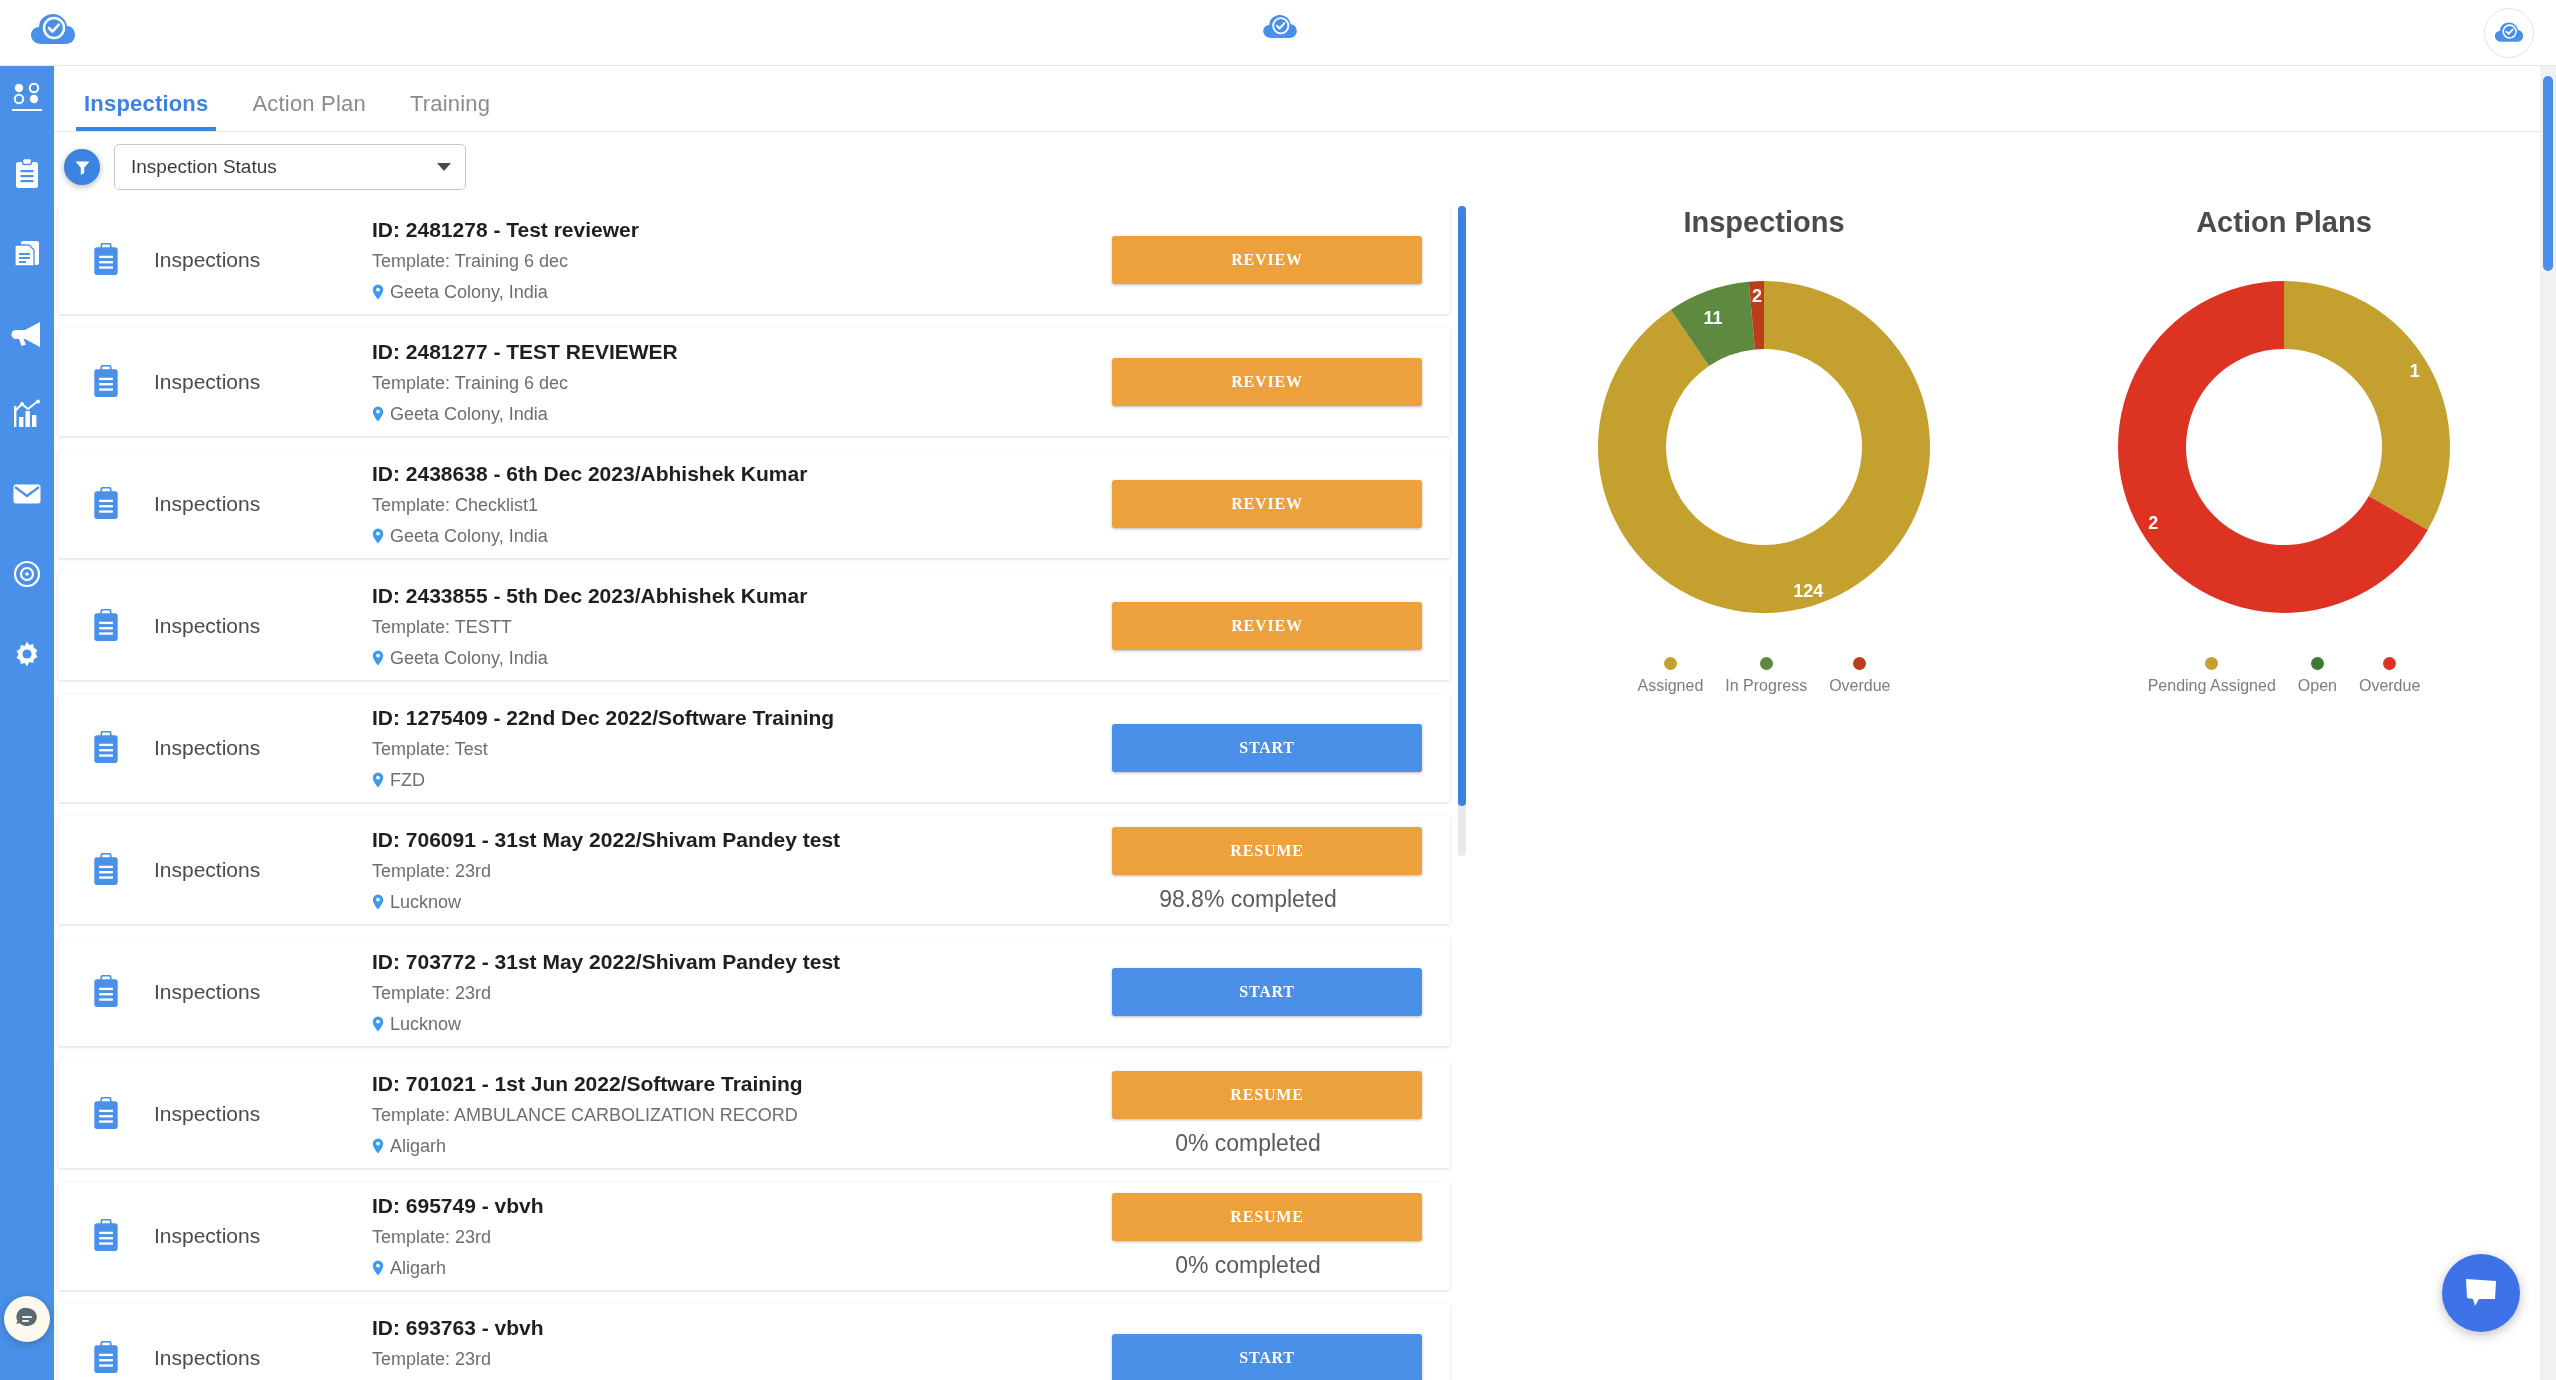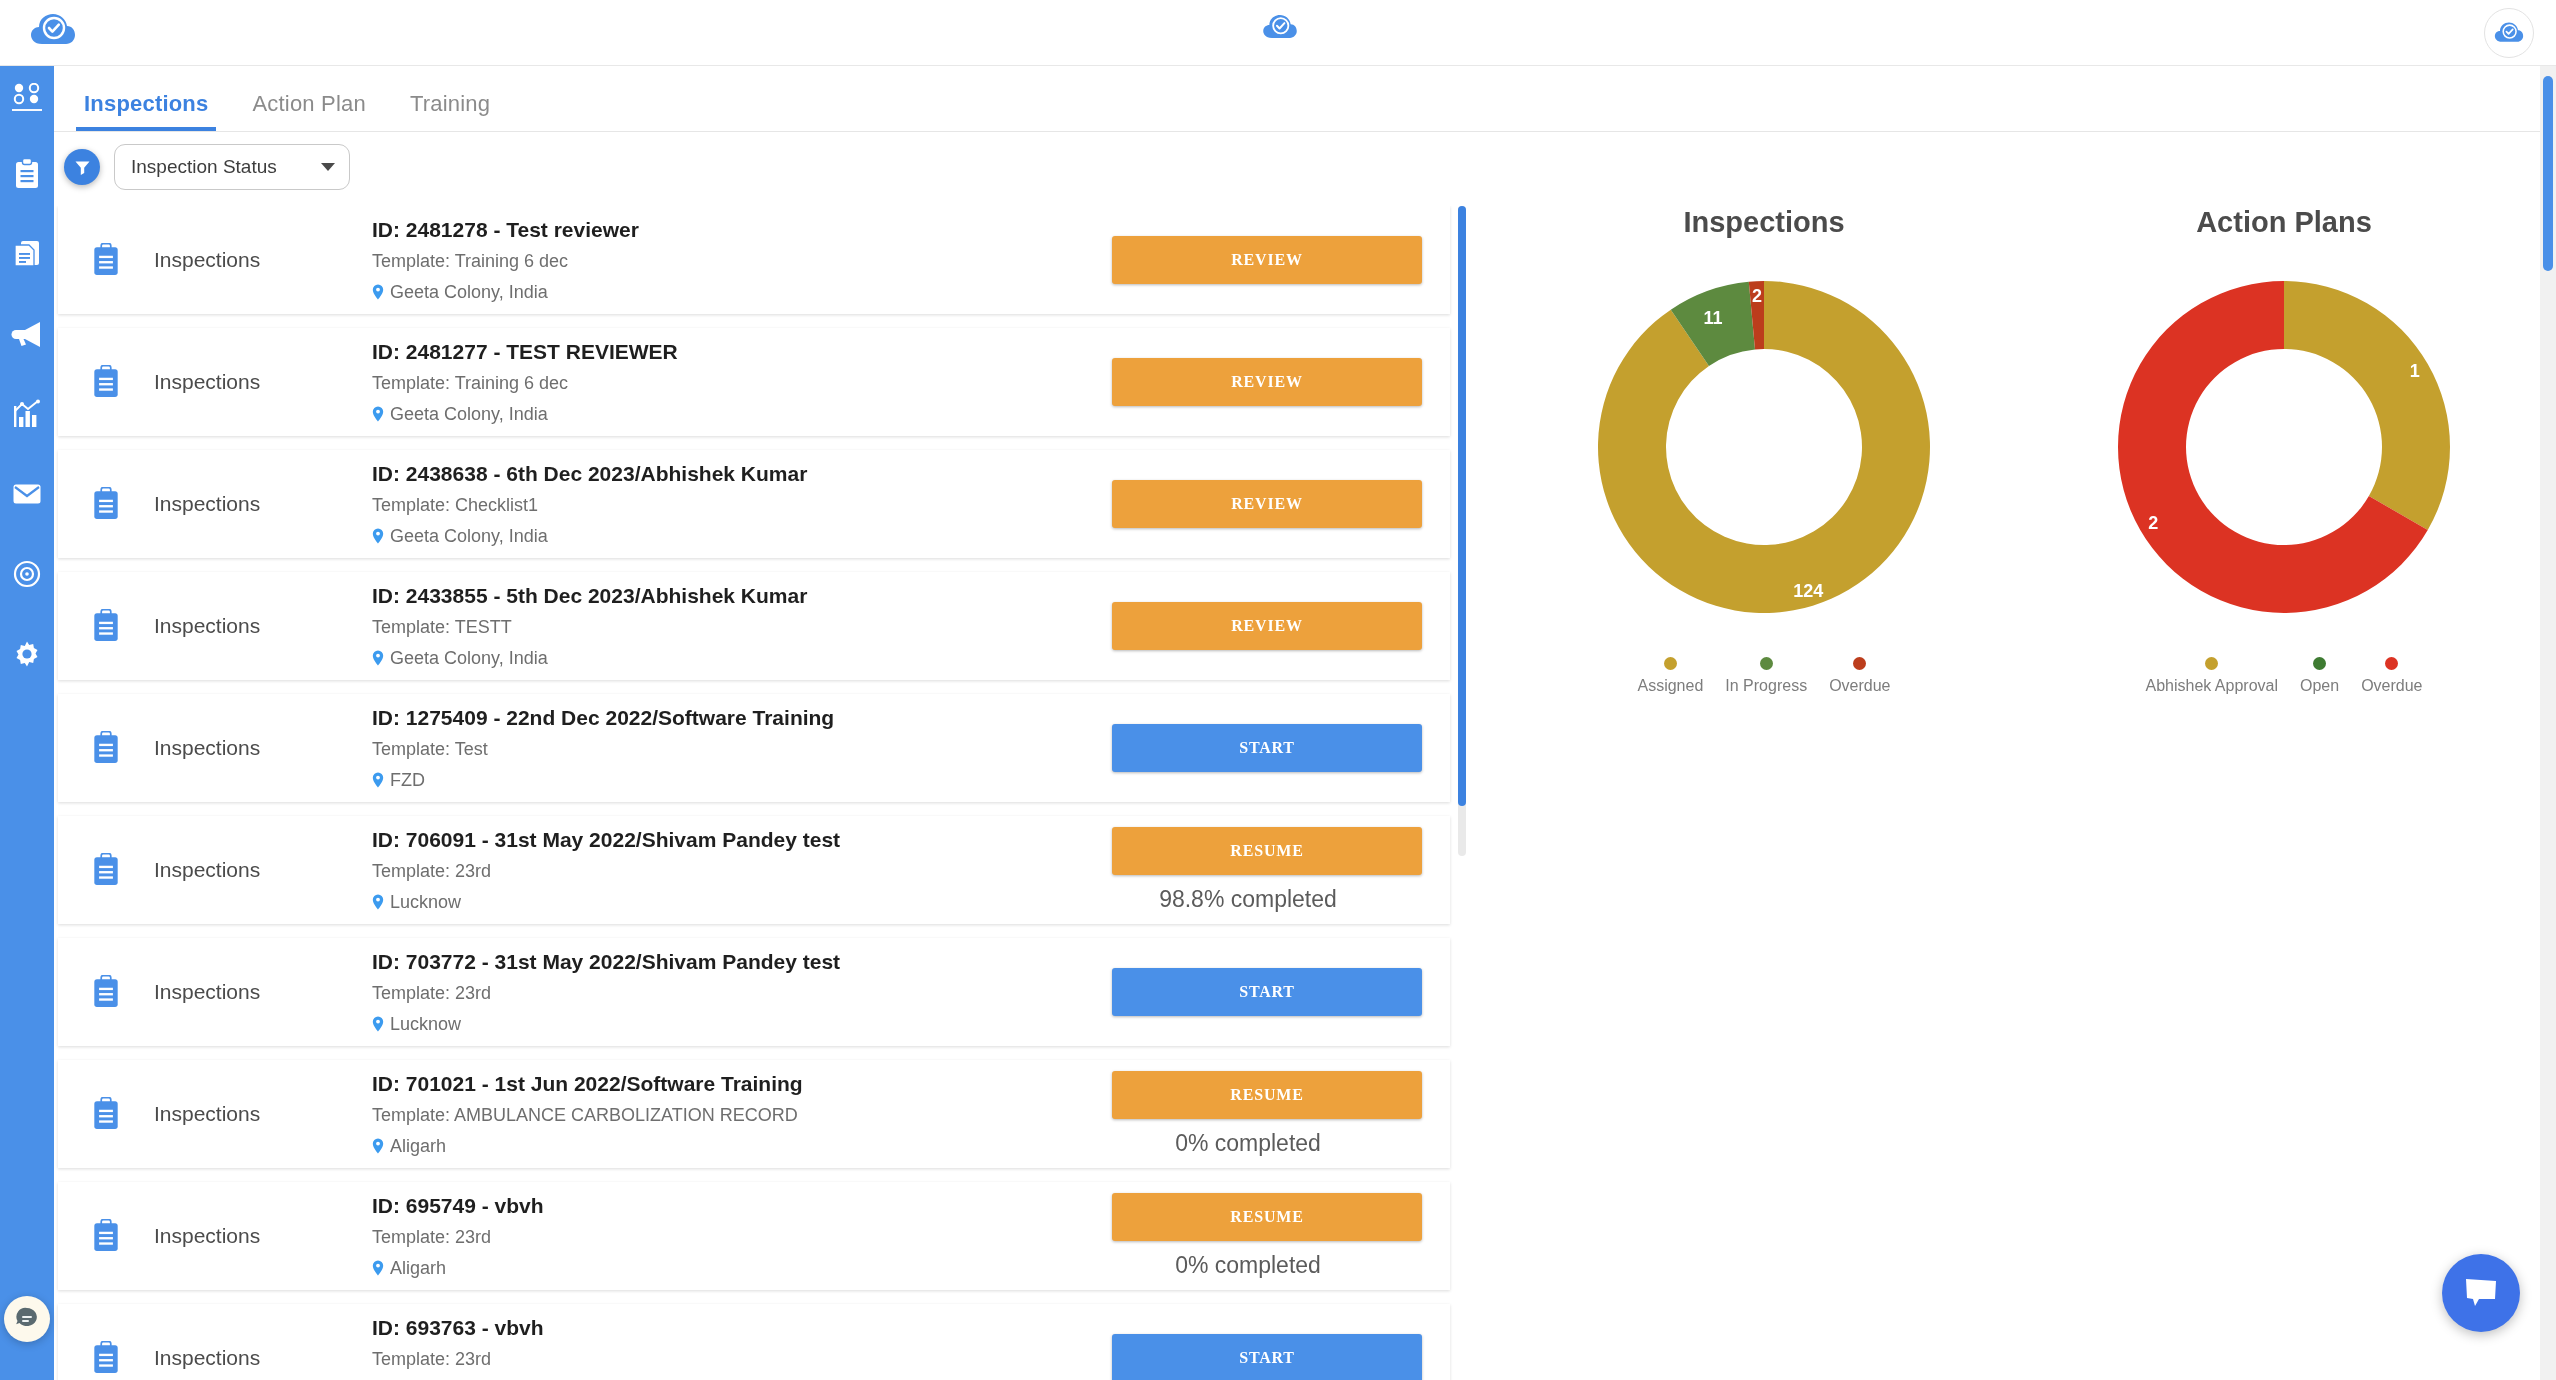--- a/index.html
+++ b/index.html
@@ -93,22 +93,22 @@
     padding-left: 10px;
   }
   .filter-fab {
     width: 36px; height: 36px; border-radius: 50%;
     background: #3c82e0;
     box-shadow: 0 2px 6px rgba(0,0,0,.28);
     display: flex; align-items: center; justify-content: center;
     cursor: pointer;
   }
   .status-select {
-    width: 236px; height: 46px;
-    border: 1px solid #c9c9c9; border-radius: 11px;
+    width: 352px; height: 46px;
+    border: 1px solid #c9c9c9; border-radius: 5px;
     background: #fff;
     display: flex; align-items: center; justify-content: space-between;
     padding: 0 14px 0 16px;
     font-size: 19px; color: #3d3d3d;
     cursor: pointer;
   }
   .caret {
     width: 0; height: 0;
     border-left: 7px solid transparent;
     border-right: 7px solid transparent;
@@ -680,21 +680,21 @@
         <svg width="340" height="340" viewBox="0 0 340 340" id="donut1">
             <path d="M170,4 A166,166 0 0 1 313.76021702821686,253 L254.870489570875,219 A98,98 0 0 0 170,72 Z" fill="#c4a02e"></path>
             <path d="M313.76021702821686,253 A166,166 0 1 1 169.99999999999997,4 L169.99999999999997,72 A98,98 0 1 0 254.870489570875,219 Z" fill="#dc3323"></path>
           </svg>
         <div class="slice-label" style="left: 300.804px; top: 94.48px;">1</div>
         <div class="slice-label" style="left: 39.1955px; top: 245.52px;">2</div>
       </div>
       <div class="legend">
         <div class="legend-item">
           <span class="legend-dot" style="background:#c4a02e"></span>
-          <span class="legend-label">Abhishek Approval</span>
+          <span class="legend-label">Pending Assigned</span>
         </div>
         <div class="legend-item">
           <span class="legend-dot" style="background:#3e7b32"></span>
           <span class="legend-label">Open</span>
         </div>
         <div class="legend-item">
           <span class="legend-dot" style="background:#dc3323"></span>
           <span class="legend-label">Overdue</span>
         </div>
       </div>

